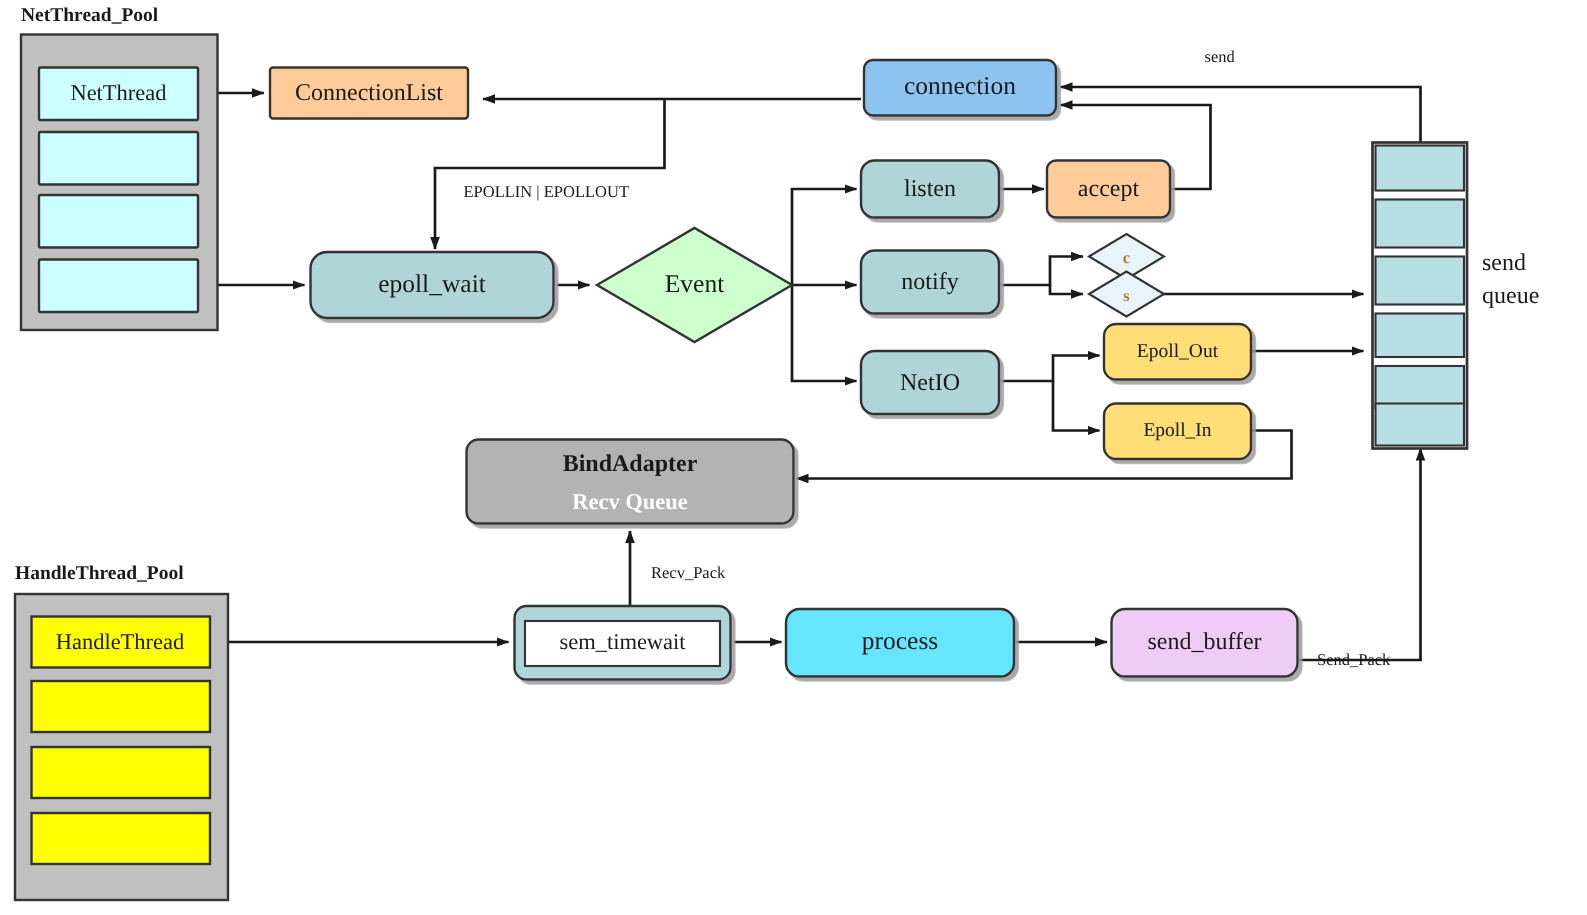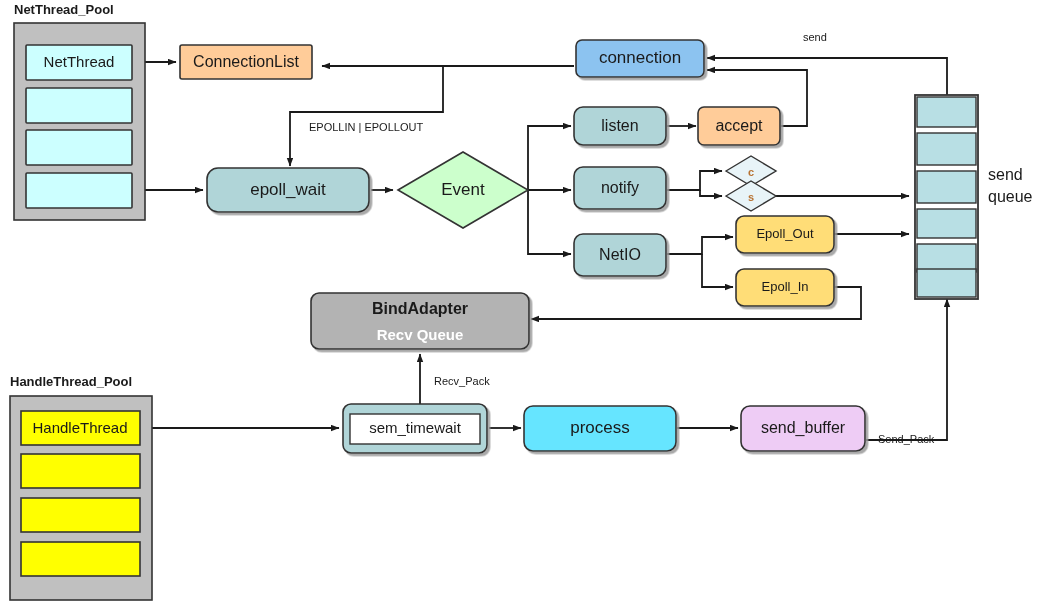--- a/index.html
+++ b/index.html
@@ -1,18 +1,18 @@
 <!DOCTYPE html>
 <html><head>
 <meta charset="utf-8">
 <style>
   html,body{margin:0;padding:0;background:#ffffff;}
   body{width:1058px;height:610px;overflow:hidden;
        font-family:"Liberation Sans","DejaVu Sans",sans-serif;}
-  #diagram{position:relative;width:1058px;height:456px;}
+  #diagram{position:relative;width:1058px;height:456px;font-family:Liberation Serif, serif;}
   svg{position:absolute;top:0;left:0;}
   .node-label{dominant-baseline:middle;text-anchor:middle;}
   .pool-title{font-weight:bold;font-size:13px;fill:#1a1a1a;}
   .edge-label{font-size:11px;fill:#1a1a1a;}
   .edge{stroke:#1a1a1a;stroke-width:1.8;fill:none;}
 </style>
 </head>
 <body>
 
 <div id="diagram">

